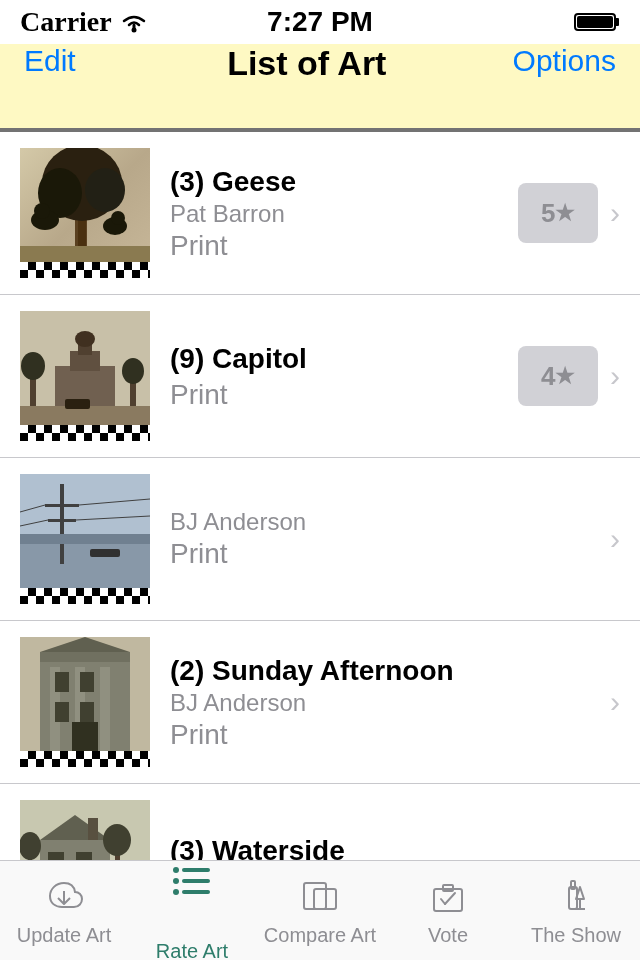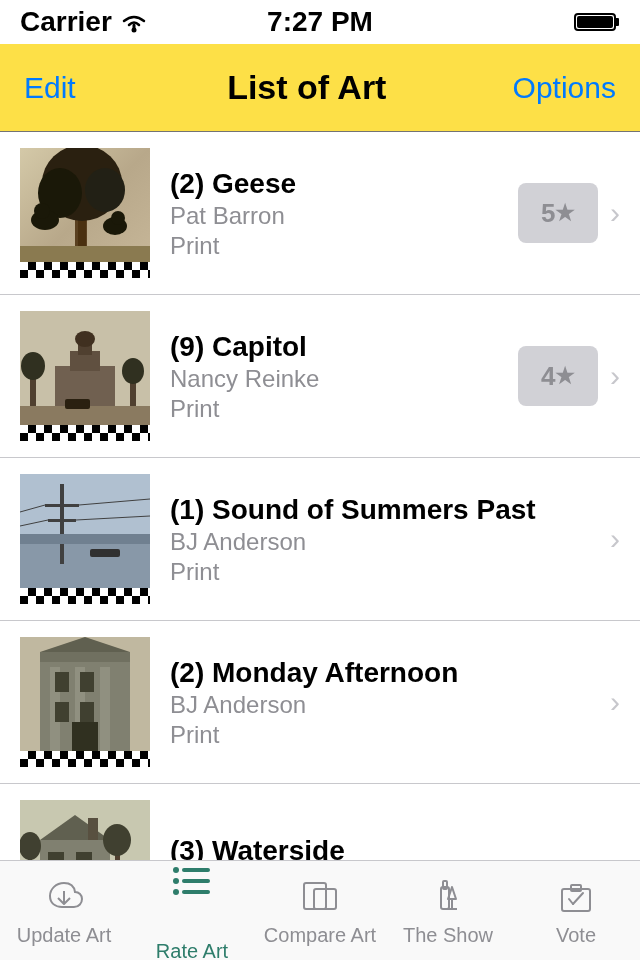--- a/index.html
+++ b/index.html
@@ -16,33 +16,33 @@
     .status-bar {
       background: #fff;
       height: 44px;
       display: flex;
       align-items: center;
       justify-content: space-between;
       padding: 0 20px;
       font-size: 28px;
       font-weight: 600;
     }
-    .status-left { display: flex; align-items: center; gap: 8px; }
+    .status-left { display: flex; align-items: center; gap: 8px; font-family: Liberation Serif, serif; }
     .status-time { position: absolute; left: 50%; transform: translateX(-50%); font-size: 28px; font-weight: 600; }
     .status-right { display: flex; align-items: center; gap: 6px; }
 
     
     .nav-bar {
-      background: #fde047;
+      background: #fef9c3;
       height: 88px;
       display: flex;
-      align-items: center;
+      align-items: flex-start;
       justify-content: space-between;
       padding: 0 24px;
-      border-bottom: 1px solid #737373;
+      border-bottom: 4px solid #737373;
     }
     .nav-edit, .nav-options {
       font-size: 30px;
       color: #007aff;
       cursor: pointer;
       min-width: 100px;
     }
     .nav-options { text-align: right; margin-left: 23px; }
     .nav-title {
       font-size: 34px;
@@ -119,21 +119,21 @@
       font-size: 28px;
       font-weight: 600;
       color: #000;
       line-height: 1.3;
     }
     .art-artist {
       font-size: 24px;
       color: #8e8e93;
     }
     .art-medium {
-      font-size: 24px;
+      font-size: 28px;
       color: #8e8e93;
       margin-top: 2px;
     }
 
     .art-rating-area {
       display: flex;
       align-items: center;
       gap: 12px;
       flex-shrink: 0;
     }
@@ -251,21 +251,21 @@
           <ellipse cx="25" cy="72" rx="14" ry="10" fill="#1a1808"></ellipse>
           <ellipse cx="22" cy="63" rx="8" ry="8" fill="#1a1808"></ellipse>
           <ellipse cx="95" cy="78" rx="12" ry="9" fill="#1a1808"></ellipse>
           <ellipse cx="98" cy="70" rx="7" ry="7" fill="#1a1808"></ellipse>
 
           <rect x="0" y="98" width="130" height="16" fill="#8a7a50"></rect>
         </svg>
         <div class="thumb-checker"></div>
       </div>
       <div class="art-info">
-        <div class="art-title">(2) Geese</div>
+        <div class="art-title">(3) Geese</div>
         <div class="art-artist">Pat Barron</div>
         <div class="art-medium">Print</div>
       </div>
       <div class="art-rating-area">
         <div class="rating-badge">
           5<span class="star">★</span>
         </div>
         <span class="chevron">›</span>
       </div>
     </div>
@@ -288,21 +288,20 @@
           <ellipse cx="113" cy="60" rx="11" ry="13" fill="#303020"></ellipse>
 
           <rect x="0" y="95" width="130" height="19" fill="#8a7a60"></rect>
 
           <rect x="45" y="88" width="25" height="10" rx="2" fill="#2a2010"></rect>
         </svg>
         <div class="thumb-checker"></div>
       </div>
       <div class="art-info">
         <div class="art-title">(9) Capitol</div>
-        <div class="art-artist">Nancy Reinke</div>
         <div class="art-medium">Print</div>
       </div>
       <div class="art-rating-area">
         <div class="rating-badge">
           4<span class="star">★</span>
         </div>
         <span class="chevron">›</span>
       </div>
     </div>
 
@@ -323,21 +322,20 @@
           <line x1="28" y1="46" x2="0" y2="52" stroke="#404040" stroke-width="1"></line>
           <line x1="56" y1="46" x2="130" y2="42" stroke="#404040" stroke-width="1"></line>
 
           <rect x="0" y="60" width="130" height="10" fill="#708090"></rect>
 
           <rect x="70" y="75" width="30" height="8" rx="2" fill="#303030"></rect>
         </svg>
         <div class="thumb-checker"></div>
       </div>
       <div class="art-info">
-        <div class="art-title">(1) Sound of Summers Past</div>
         <div class="art-artist">BJ Anderson</div>
         <div class="art-medium">Print</div>
       </div>
       <div class="art-rating-area">
         <span class="chevron">›</span>
       </div>
     </div>
 
     <div class="art-item">
       <div class="art-thumbnail thumb-tuesday">
@@ -357,21 +355,21 @@
           <rect x="60" y="65" width="14" height="20" fill="#404030"></rect>
 
           <rect x="52" y="85" width="26" height="29" fill="#303020"></rect>
 
           <rect x="20" y="15" width="90" height="10" fill="#707060"></rect>
           <polygon points="65,0 20,15 110,15" fill="#606050"></polygon>
         </svg>
         <div class="thumb-checker"></div>
       </div>
       <div class="art-info">
-        <div class="art-title">(2) Monday Afternoon</div>
+        <div class="art-title">(2) Sunday Afternoon</div>
         <div class="art-artist">BJ Anderson</div>
         <div class="art-medium">Print</div>
       </div>
       <div class="art-rating-area">
         <span class="chevron">›</span>
       </div>
     </div>
 
     <div class="art-item">
       <div class="art-thumbnail thumb-waterside">
@@ -446,41 +444,41 @@
 
         <rect x="6" y="8" width="22" height="26" rx="2" stroke="#8e8e93" stroke-width="2" fill="none"></rect>
         <rect x="16" y="14" width="22" height="20" rx="2" stroke="#8e8e93" stroke-width="2" fill="none" fill-opacity="0.3"></rect>
       </svg>
     </div>
     <span class="tab-label">Compare Art</span>
   </div>
 
   <div class="tab-item">
     <div class="tab-icon">
+      <svg width="44" height="42" viewBox="0 0 44 42" fill="none" xmlns="http://www.w3.org/2000/svg">
+
+        <rect x="8" y="14" width="28" height="22" rx="2" stroke="#8e8e93" stroke-width="2" fill="none"></rect>
+
+        <rect x="17" y="10" width="10" height="6" rx="1" stroke="#8e8e93" stroke-width="2" fill="none"></rect>
+
+        <line x1="15" y1="24" x2="19" y2="29" stroke="#8e8e93" stroke-width="2" stroke-linecap="round"></line>
+        <line x1="19" y1="29" x2="29" y2="18" stroke="#8e8e93" stroke-width="2" stroke-linecap="round"></line>
+      </svg>
+    </div>
+    <span class="tab-label">Vote</span>
+  </div>
+
+  <div class="tab-item">
+    <div class="tab-icon">
       <svg width="48" height="42" viewBox="0 0 48 42" fill="none" xmlns="http://www.w3.org/2000/svg">
 
         <rect x="17" y="12" width="8" height="22" rx="2" stroke="#8e8e93" stroke-width="2" fill="none"></rect>
         <rect x="19" y="6" width="4" height="8" rx="1" stroke="#8e8e93" stroke-width="2" fill="none"></rect>
 
         <path d="M28 12 L24 24 L32 24 Z" stroke="#8e8e93" stroke-width="2" fill="none" stroke-linejoin="round"></path>
         <line x1="28" y1="24" x2="28" y2="34" stroke="#8e8e93" stroke-width="2"></line>
         <line x1="23" y1="34" x2="33" y2="34" stroke="#8e8e93" stroke-width="2"></line>
       </svg>
     </div>
     <span class="tab-label">The Show</span>
   </div>
 
-  <div class="tab-item">
-    <div class="tab-icon">
-      <svg width="44" height="42" viewBox="0 0 44 42" fill="none" xmlns="http://www.w3.org/2000/svg">
-
-        <rect x="8" y="14" width="28" height="22" rx="2" stroke="#8e8e93" stroke-width="2" fill="none"></rect>
-
-        <rect x="17" y="10" width="10" height="6" rx="1" stroke="#8e8e93" stroke-width="2" fill="none"></rect>
-
-        <line x1="15" y1="24" x2="19" y2="29" stroke="#8e8e93" stroke-width="2" stroke-linecap="round"></line>
-        <line x1="19" y1="29" x2="29" y2="18" stroke="#8e8e93" stroke-width="2" stroke-linecap="round"></line>
-      </svg>
-    </div>
-    <span class="tab-label">Vote</span>
-  </div>
-
 </div>
 
 </body></html>

